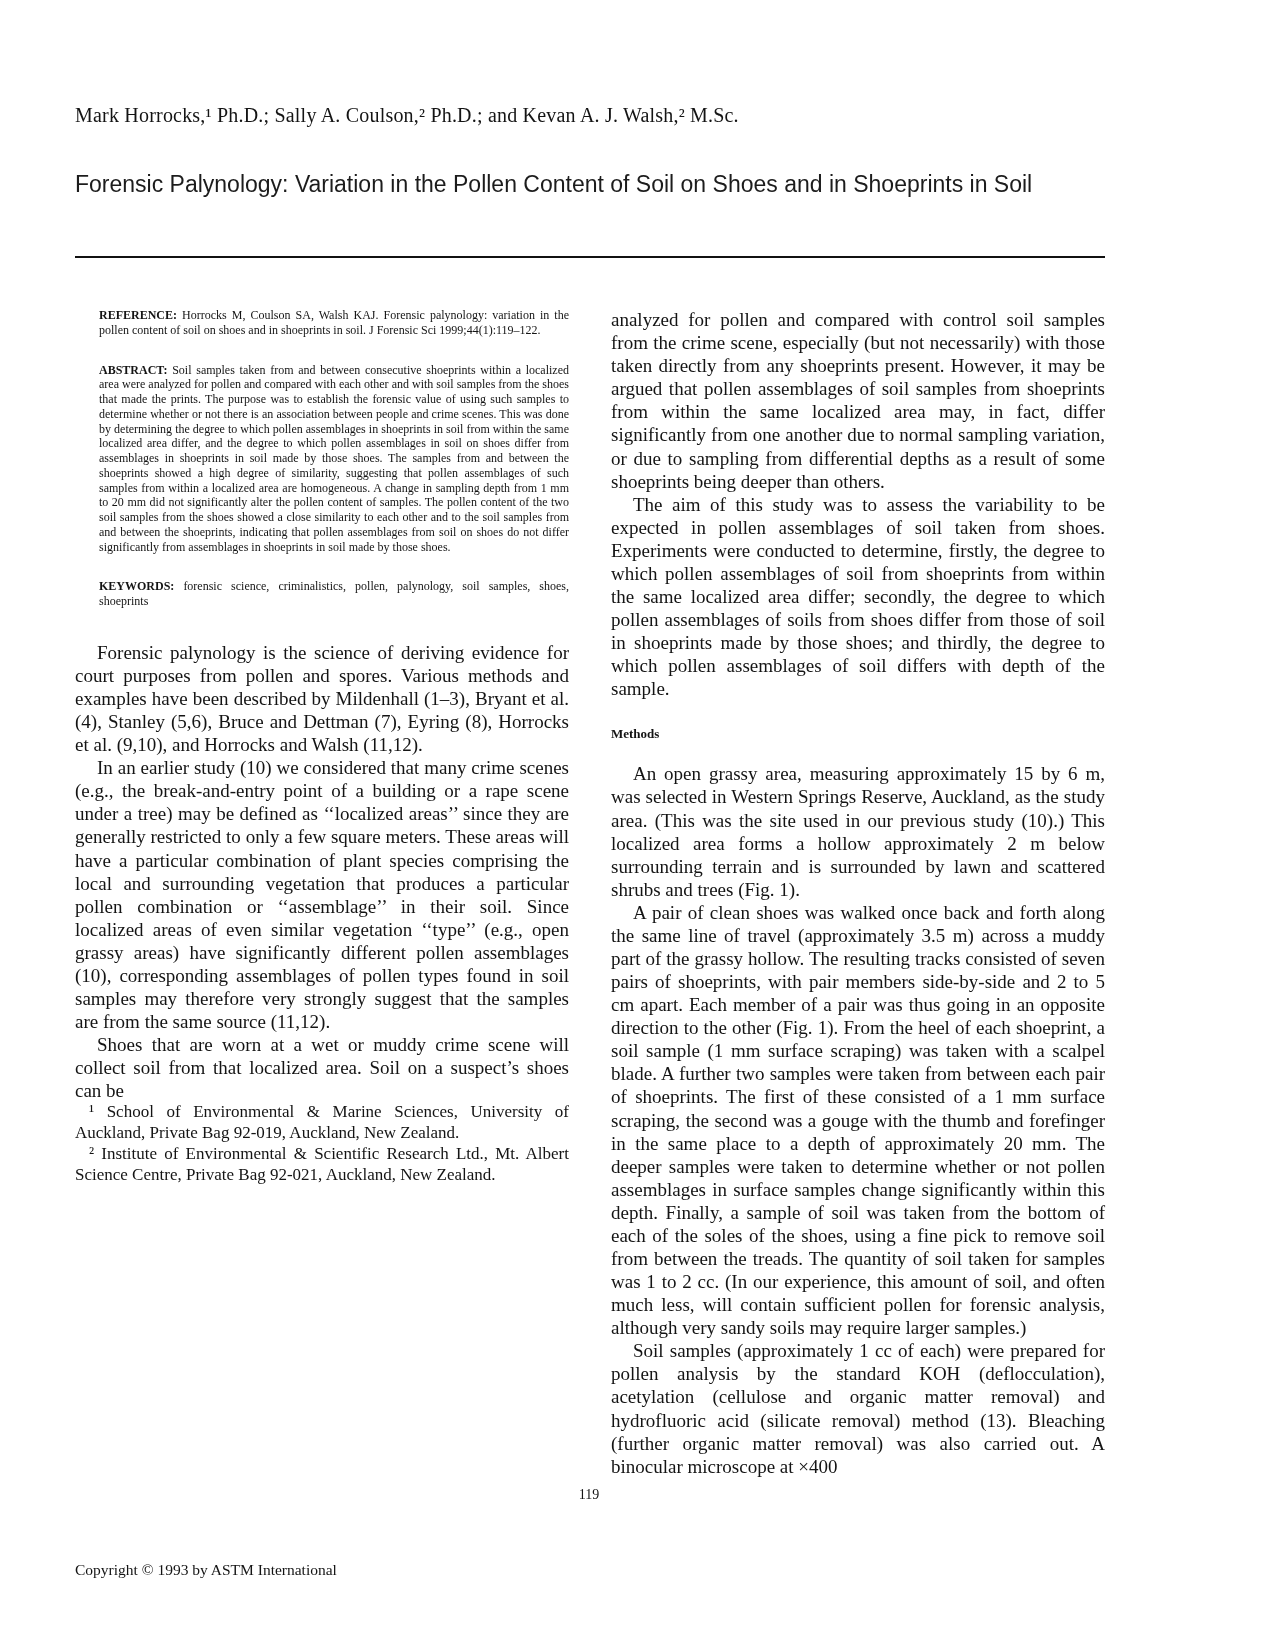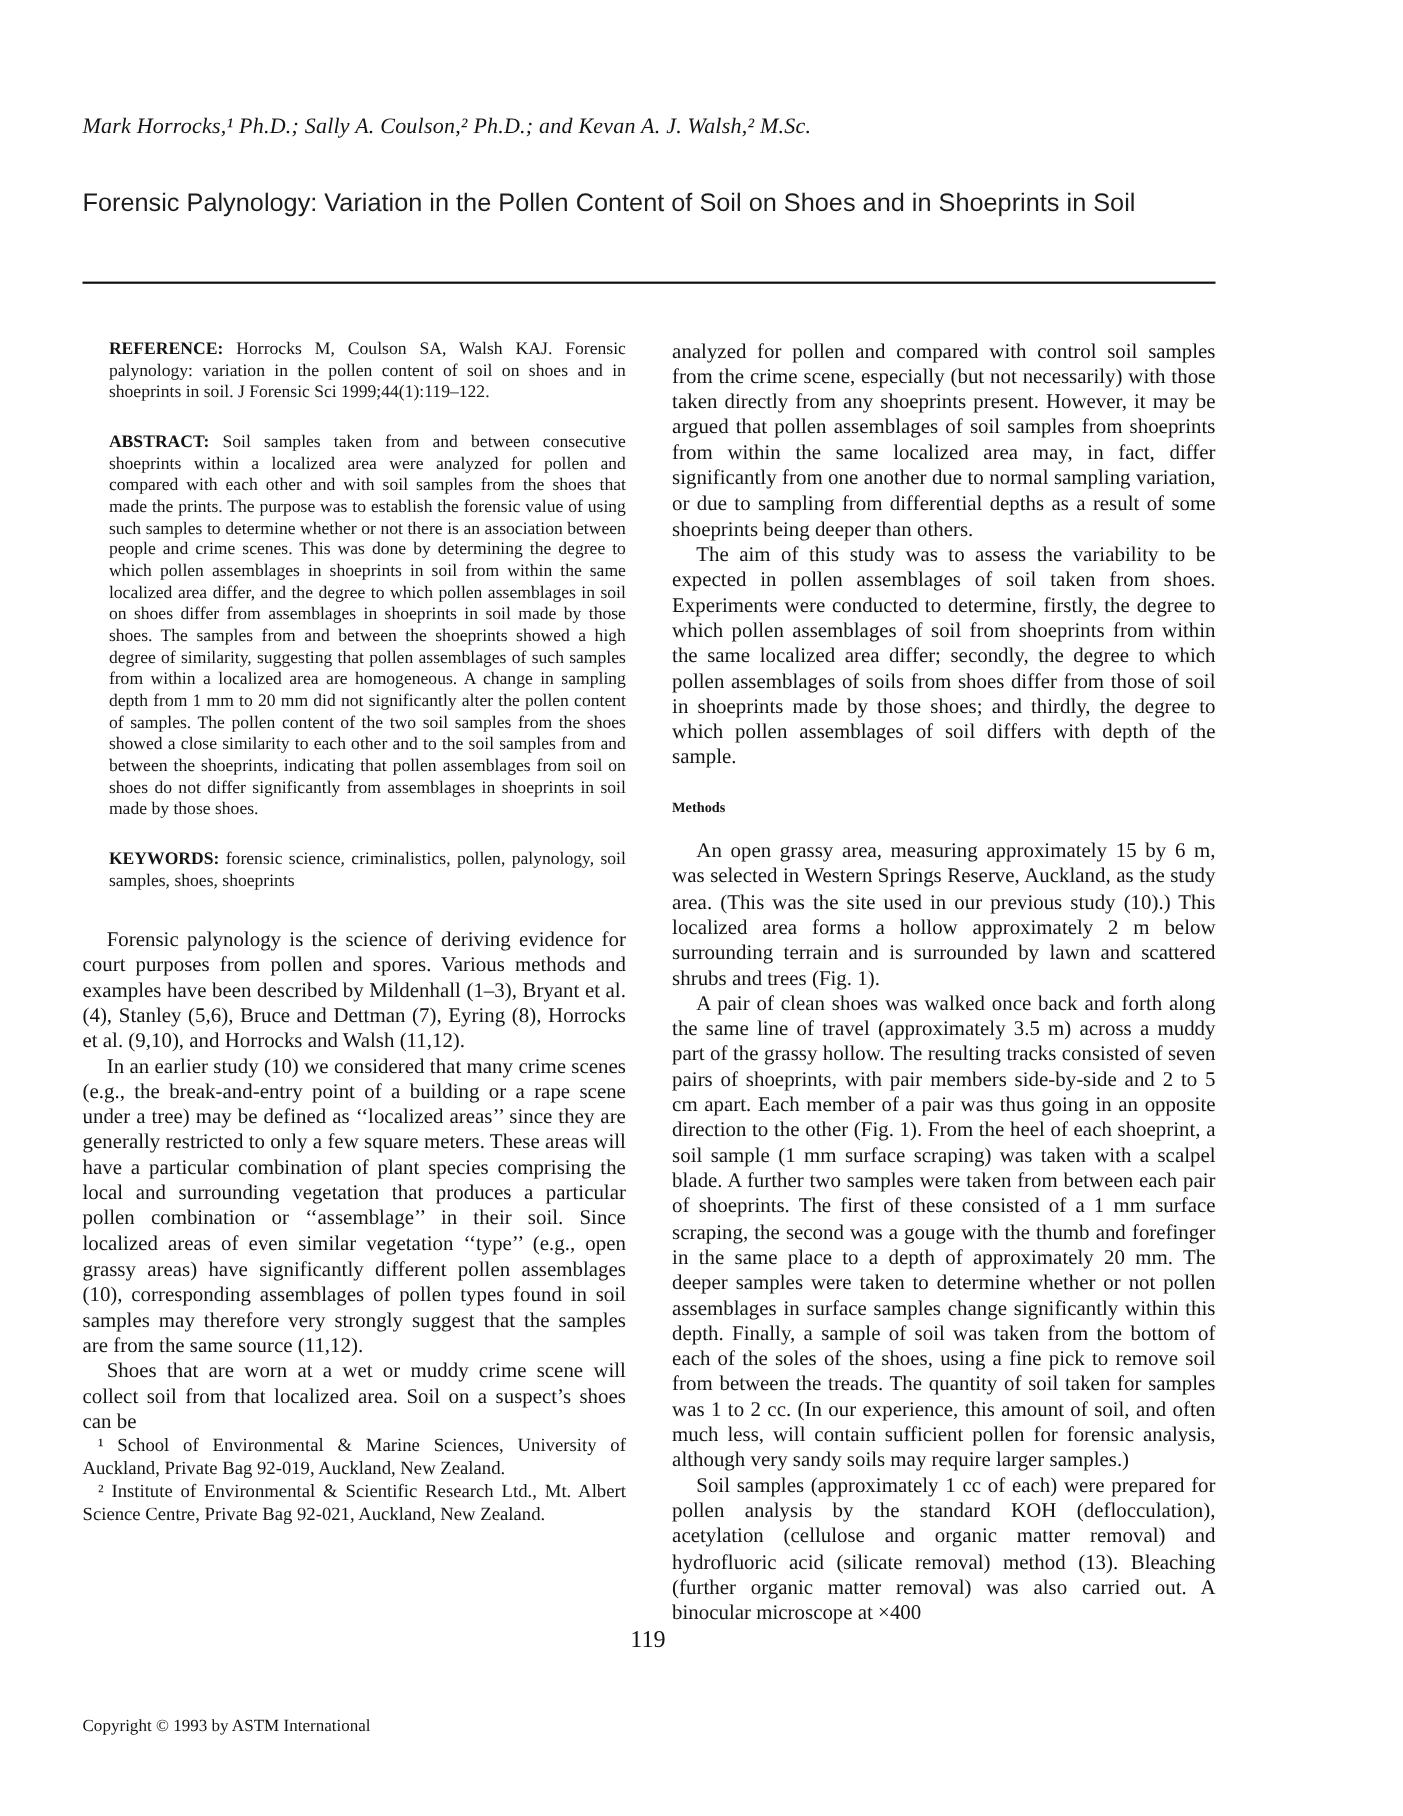--- a/index.html
+++ b/index.html
@@ -9,21 +9,20 @@
     position: relative;
     width: 1275px;
     height: 1651px;
     margin: 0 auto;
     background: #ffffff;
     color: #141414;
     padding: 103px 170px 0 75px;
     overflow: hidden;
   }
   .authors {
-    font-style: italic;
     font-size: 20px;
     line-height: 1.25;
     letter-spacing: 0.2px;
   }
   .title {
     margin-top: 42px;
     font-family: "Liberation Sans", sans-serif;
     font-weight: 400;
     font-size: 23px;
     line-height: 1.22;
@@ -41,21 +40,21 @@
     gap: 42px;
     margin-top: 50px;
   }
   .col {
     flex: 1 1 0;
     min-width: 0;
     text-align: justify;
   }
   .front-block {
     margin-left: 24px;
-    font-size: 16px;
+    font-size: 12px;
     line-height: 1.23;
     margin-bottom: 25px;
   }
   .front-block.keywords { margin-bottom: 32px; }
   .front-block .lead { font-weight: 700; }
   .body-p {
     font-size: 19px;
     line-height: 1.215;
     font-family: Liberation Serif, serif;
   }
@@ -70,21 +69,21 @@
     font-size: 17px;
     line-height: 1.23;
   }
   .footnotes p { text-indent: 14px; }
   .page-number {
     position: absolute;
     left: 75px;
     right: 172px;
     bottom: 148px;
     text-align: center;
-    font-size: 22px;
+    font-size: 14px;
     color: #141414;
   }
   .copyright {
     position: absolute;
     left: 75px;
     bottom: 72px;
     font-size: 15.5px;
     color: #141414;
   }
 </style>

